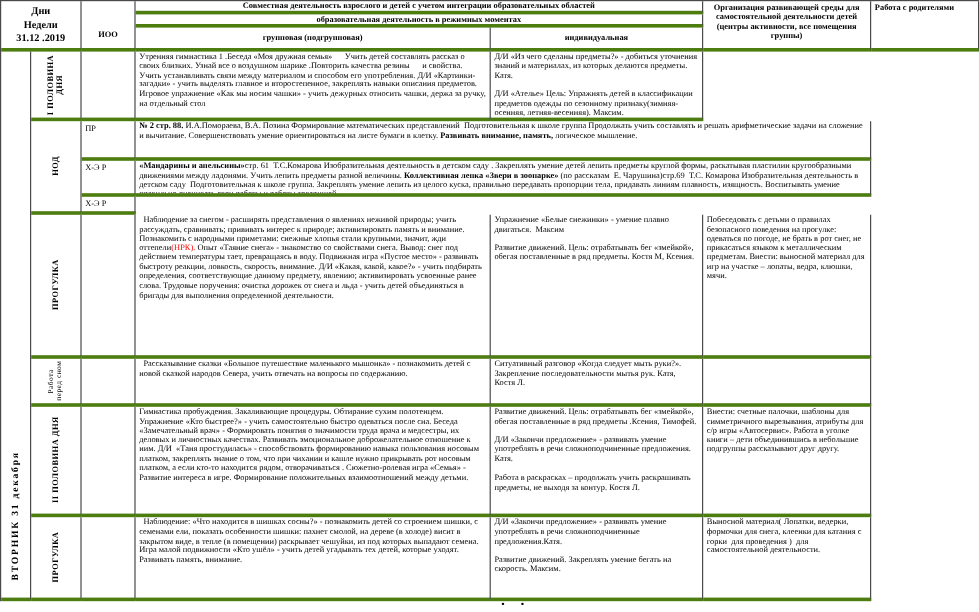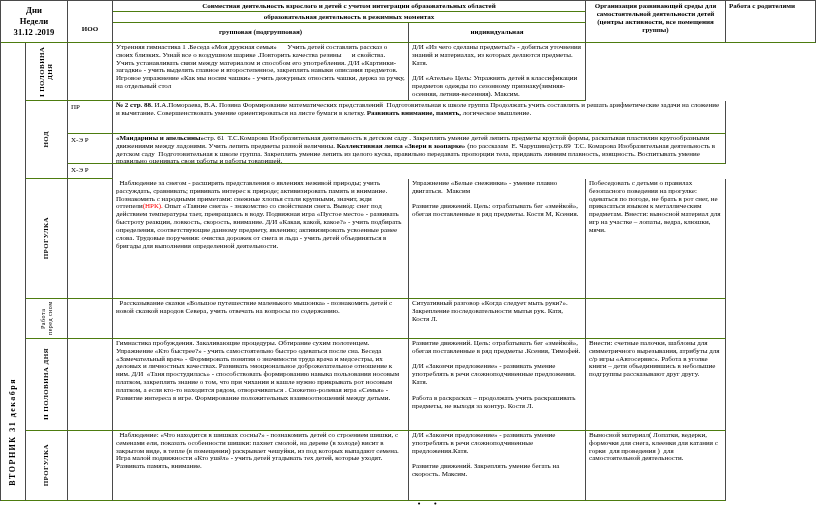--- a/index.html
+++ b/index.html
@@ -9,21 +9,21 @@
     display:grid;
     width:816px;
     grid-template-columns:25px 42px 45px 296px 177px 140px 90px;
     grid-template-rows:11px 11px 20px 58px 33px 30px 15px 120px 40px 92px 70px;
     border-top:1px solid #4a4a4a;
     border-left:1px solid #4a4a4a;
     box-sizing:border-box;
   }
   .cell{
     border-right:1px solid #4a4a4a;
-    border-bottom:1px solid #4d7c0f;
+    border-bottom:3px solid #4d7c0f;
     box-sizing:border-box;
     overflow:hidden;
     padding:1px 3px;
     font-size:7px;
     line-height:1.12;
     white-space:pre-wrap;
   }
   .hd{font-weight:bold;text-align:center;display:flex;align-items:center;justify-content:center;font-size:7px;line-height:1.15;}
   .hd.left{justify-content:flex-start;text-align:center;align-items:flex-start;}
   .days{font-size:8.6px;line-height:1.3;white-space:pre-line;}

